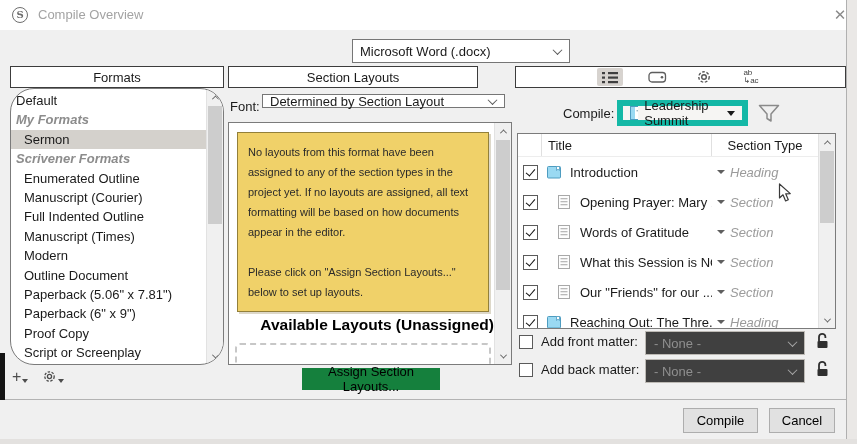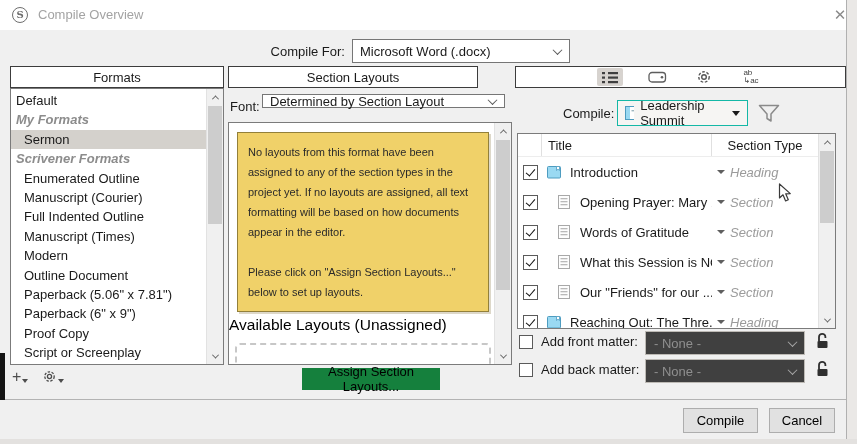--- a/index.html
+++ b/index.html
@@ -37,52 +37,52 @@
   .abac { font-size:8px; line-height:8px; color:#3f3f3f; text-align:left; }
 
   
   .vscroll { position:absolute; width:17px; background:#f0f0f0; border-left:1px solid #e2e2e2; }
   .sb-btn { position:absolute; left:0; width:16px; height:16px; display:flex; align-items:center; justify-content:center; }
   .sb-btn .chev { width:5px; height:5px; border-color:#606060; }
   .sb-thumb { position:absolute; left:1px; width:14px; background:#cdcdcd; }
 
   
   .list-box { position:absolute; background:#fff; border:1px solid #7b7b7b; overflow:hidden; }
-  #formats-box { left:10px; top:88px; width:214px; height:277px; }
+  #formats-box { left:10px; top:88px; width:214px; height:277px;border-radius:24px; }
   .fmt-rows { position:absolute; left:0; top:2px; right:17px; }
   .fmt-row { height:19.4px; line-height:19.4px; padding-left:13px; white-space:nowrap; overflow:hidden; }
   .fmt-row.top { padding-left:5px; }
   .fmt-row.group { padding-left:5px; color:#8c8c8c; font-style:italic; font-weight:bold; }
   .fmt-row.selected { background:#d4d1cc; }
 
   .small-tools { position:absolute; left:12px; top:369px; display:flex; gap:14px; align-items:center; }
   .tool-btn { display:flex; align-items:flex-end; gap:1px; color:#4d4d4d; }
   .plus-glyph { font-size:16px; line-height:14px; }
   .mini-caret { width:0; height:0; border-left:3.5px solid transparent; border-right:3.5px solid transparent;
                 border-top:4px solid #4d4d4d; margin-bottom:1px; }
 
   
   #font-label { position:absolute; left:230px; top:99px; }
   #font-select { left:262px; top:94px; width:243px; height:14px; }
   #layouts-box { left:228px; top:122px; width:284px; height:243px; }
   .notice { position:absolute; left:8px; top:9px; width:252px; background:#f0d169; border:1px solid #93803a;
             box-shadow:2px 2px 0 rgba(120,100,40,.25); padding:9px 10px; font-size:11px; line-height:20px;
             color:#2a2a2a; }
   .notice p + p { margin-top:20px; }
-  .avail-heading { position:absolute; left:0; right:17px; top:193px; text-align:left; font-weight:normal;
+  .avail-heading { position:absolute; left:0; right:17px; top:193px; text-align:right; font-weight:bold;
                    font-size:15.5px; color:#000; }
   .dashed-drop { position:absolute; left:6px; top:220px; width:256px; height:34px; border:2px dashed #c7c7c7;
                  border-radius:5px; }
   .assign-btn { position:absolute; left:302px; top:368px; width:138px; height:22px; background:#15803d;
                 border:none; font-size:13px; display:flex; align-items:center; justify-content:center; }
 
   
   #compile-label { position:absolute; left:563px; top:106px; }
   .compile-btn { position:absolute; left:617px; top:100px; width:131px; height:26px; background:#f6f5f3;
-                 border:1px solid #14b8a6; display:flex; align-items:center; gap:6px; padding:0 7px; }
+                 border:6px solid #14b8a6; display:flex; align-items:center; gap:6px; padding:0 7px; }
   .drop-tri { width:0; height:0; border-left:4px solid transparent; border-right:4px solid transparent;
               border-top:5px solid #1a1a1a; margin-left:auto; }
   .funnel { position:absolute; left:757px; top:103px; }
 
   
   #contents-box { left:517px; top:133px; width:319px; height:196px; }
   .thead { position:absolute; left:0; top:0; right:17px; height:23px; display:flex; align-items:center;
            border-bottom:1px solid #ededed; }
   .thead .c1 { width:24px; height:100%; border-right:1px solid #e0e0e0; }
   .thead .c2 { flex:1; padding-left:6px; border-right:1px solid #e0e0e0; height:100%; line-height:23px; }
@@ -127,21 +127,20 @@
 <body>
 
 <div class="canvas">
 
   <div class="titlebar">
     <div class="app-logo">S</div>
     <div class="win-title">Compile Overview</div>
     <div class="win-close">✕</div>
   </div>
 
-  <div class="cfor-label">Compile For:</div>
   <div class="combo" id="cfor-select">
     <span>Microsoft Word (.docx)</span>
     <span class="chev"></span>
   </div>
 
   <div class="hdr-box" id="hdr-formats">Formats</div>
   <div class="hdr-box" id="hdr-layouts">Section Layouts</div>
   <div class="hdr-box" id="hdr-toolbar">
     <span class="tb-icon selected">
       <svg width="16" height="13">

